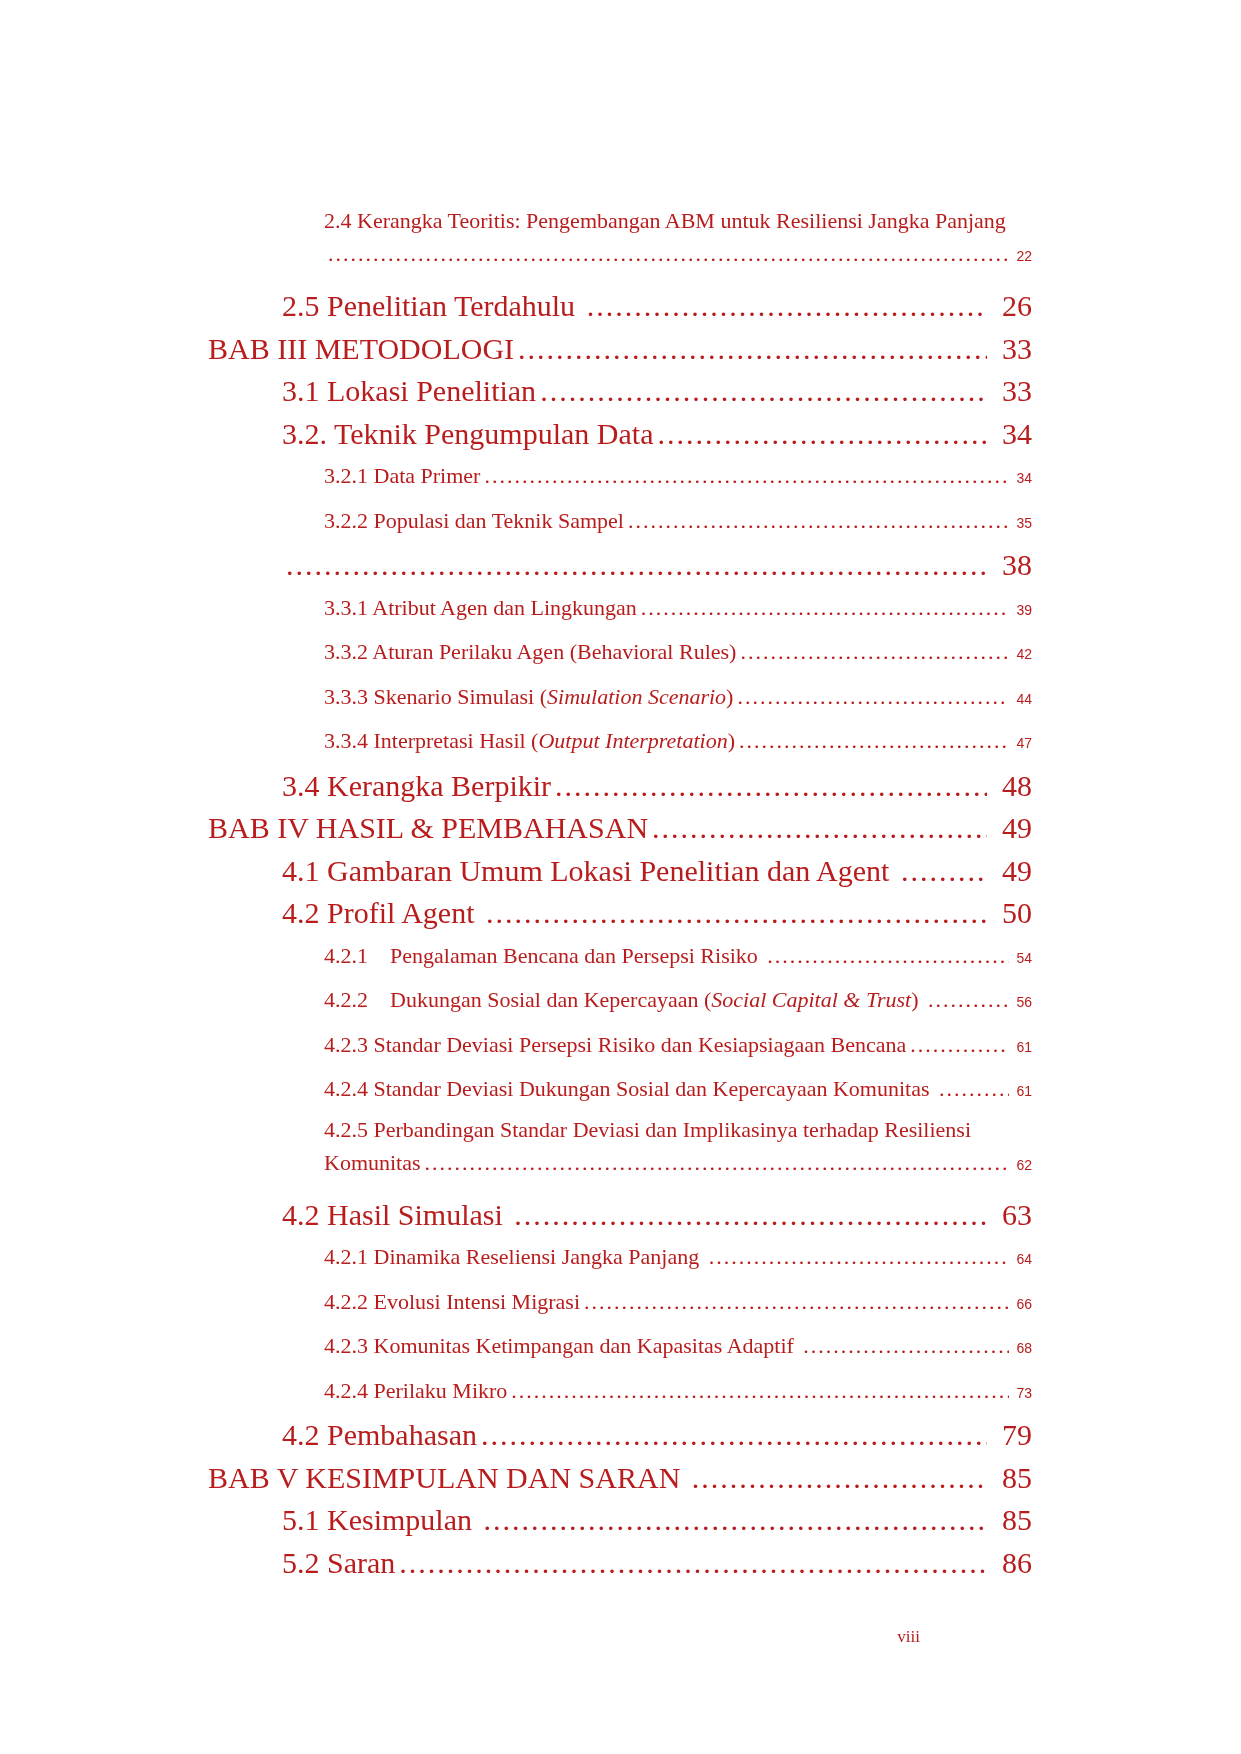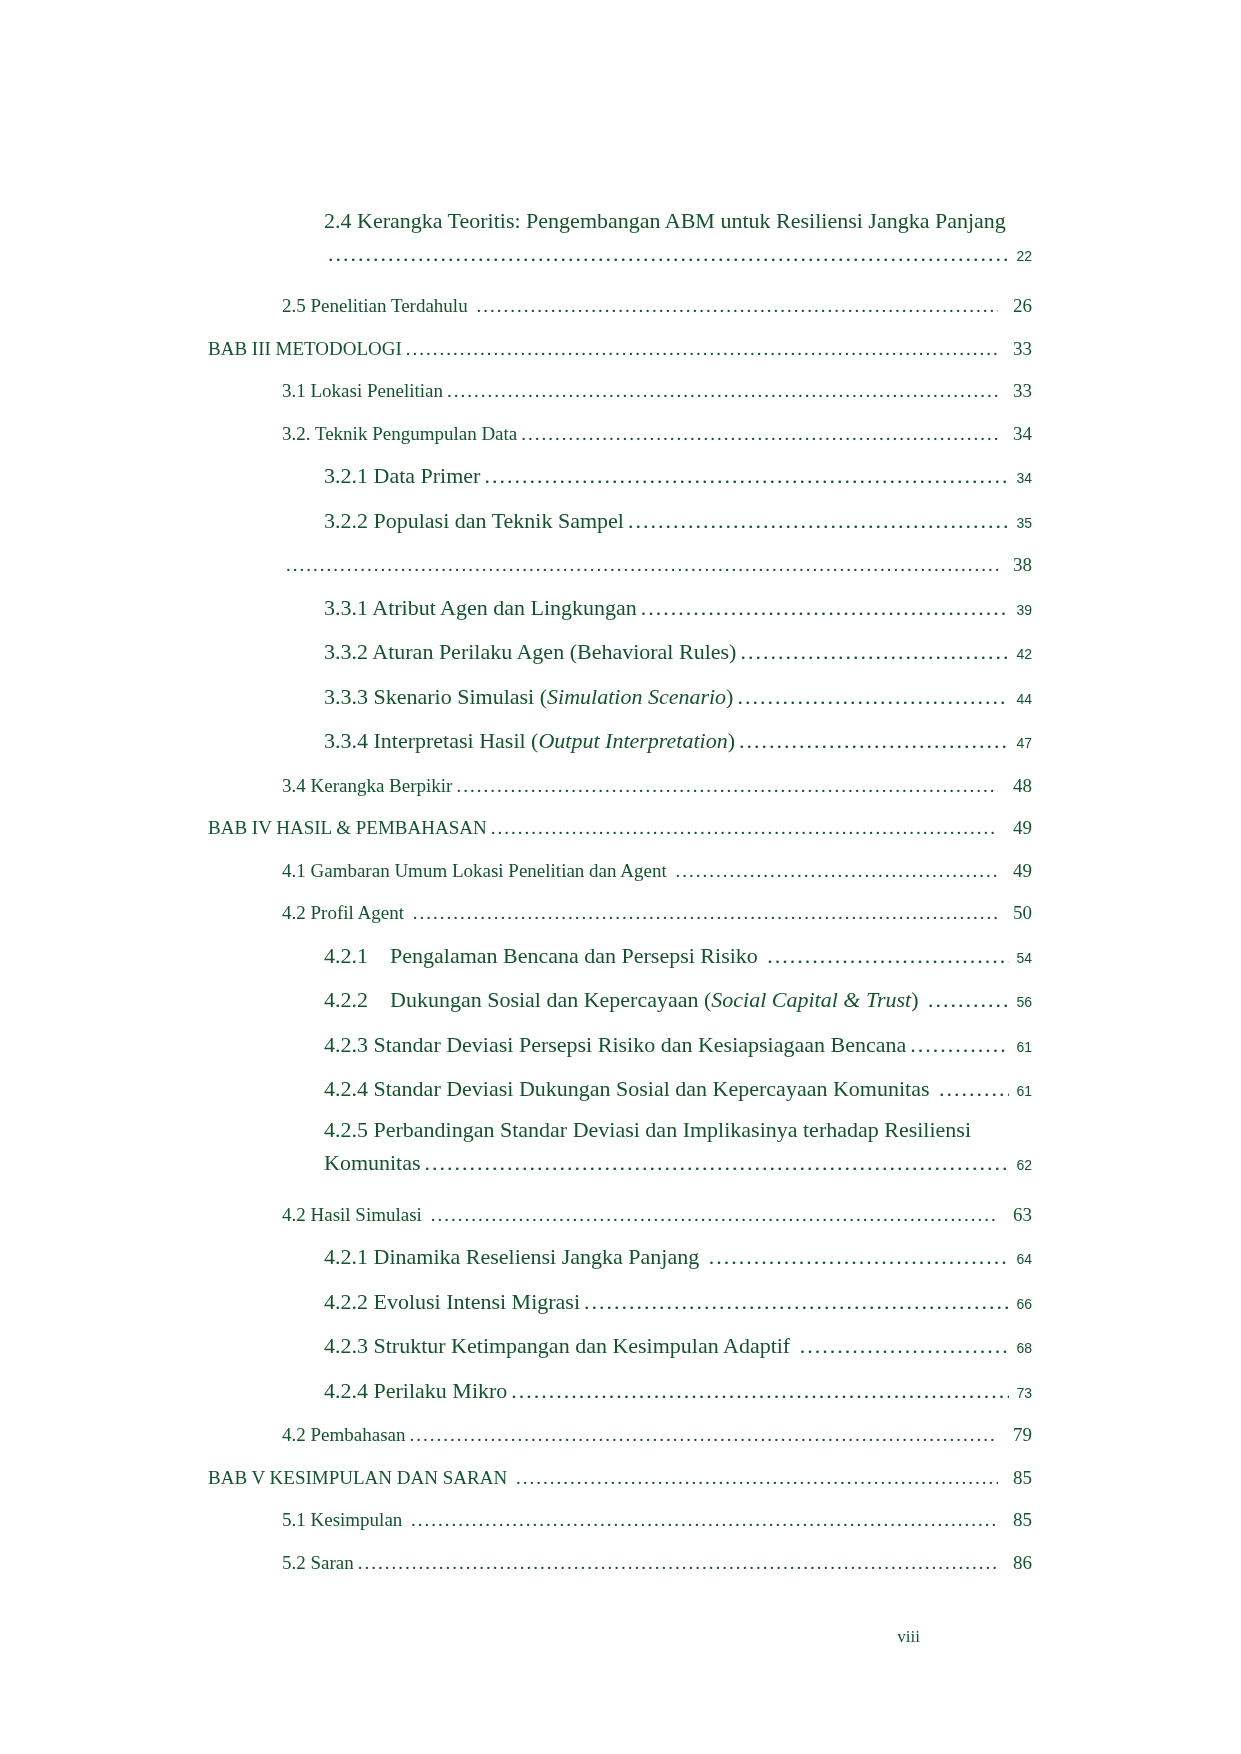--- a/index.html
+++ b/index.html
@@ -5,33 +5,33 @@
   html, body {
     margin: 0;
     padding: 0;
     background: #ffffff;
   }
   .page {
     position: relative;
     width: 1098px;
     height: 1754px;
     background: #ffffff;
-    color: #14532d;
+    color: #b91c1c;
     font-family: "Liberation Serif", serif;
     overflow: hidden;
   }
   .toc {
     position: absolute;
     left: 208px;
     top: 204px;
     width: 824px;
   }
   .row {
     line-height: 42.5px;
-    font-size: 19px;
+    font-size: 30px;
   }
   .row .line {
     display: flex;
     align-items: baseline;
   }
   .row.l1 { padding-left: 74px; }
   .row.l2 {
     padding-left: 116px;
     font-size: 22px;
   }
@@ -241,21 +241,21 @@
       </div>
       <div class="row l2">
         <div class="line">
           <span class="label"><span>4.2.2 Evolusi Intensi Migrasi</span></span>
           <span class="dots"></span>
           <span class="pagenum">66</span>
         </div>
       </div>
       <div class="row l2">
         <div class="line">
-          <span class="label"><span>4.2.3 Struktur Ketimpangan dan Kesimpulan Adaptif </span></span>
+          <span class="label"><span>4.2.3 Komunitas Ketimpangan dan Kapasitas Adaptif </span></span>
           <span class="dots"></span>
           <span class="pagenum">68</span>
         </div>
       </div>
       <div class="row l2">
         <div class="line">
           <span class="label"><span>4.2.4 Perilaku Mikro</span></span>
           <span class="dots"></span>
           <span class="pagenum">73</span>
         </div>

